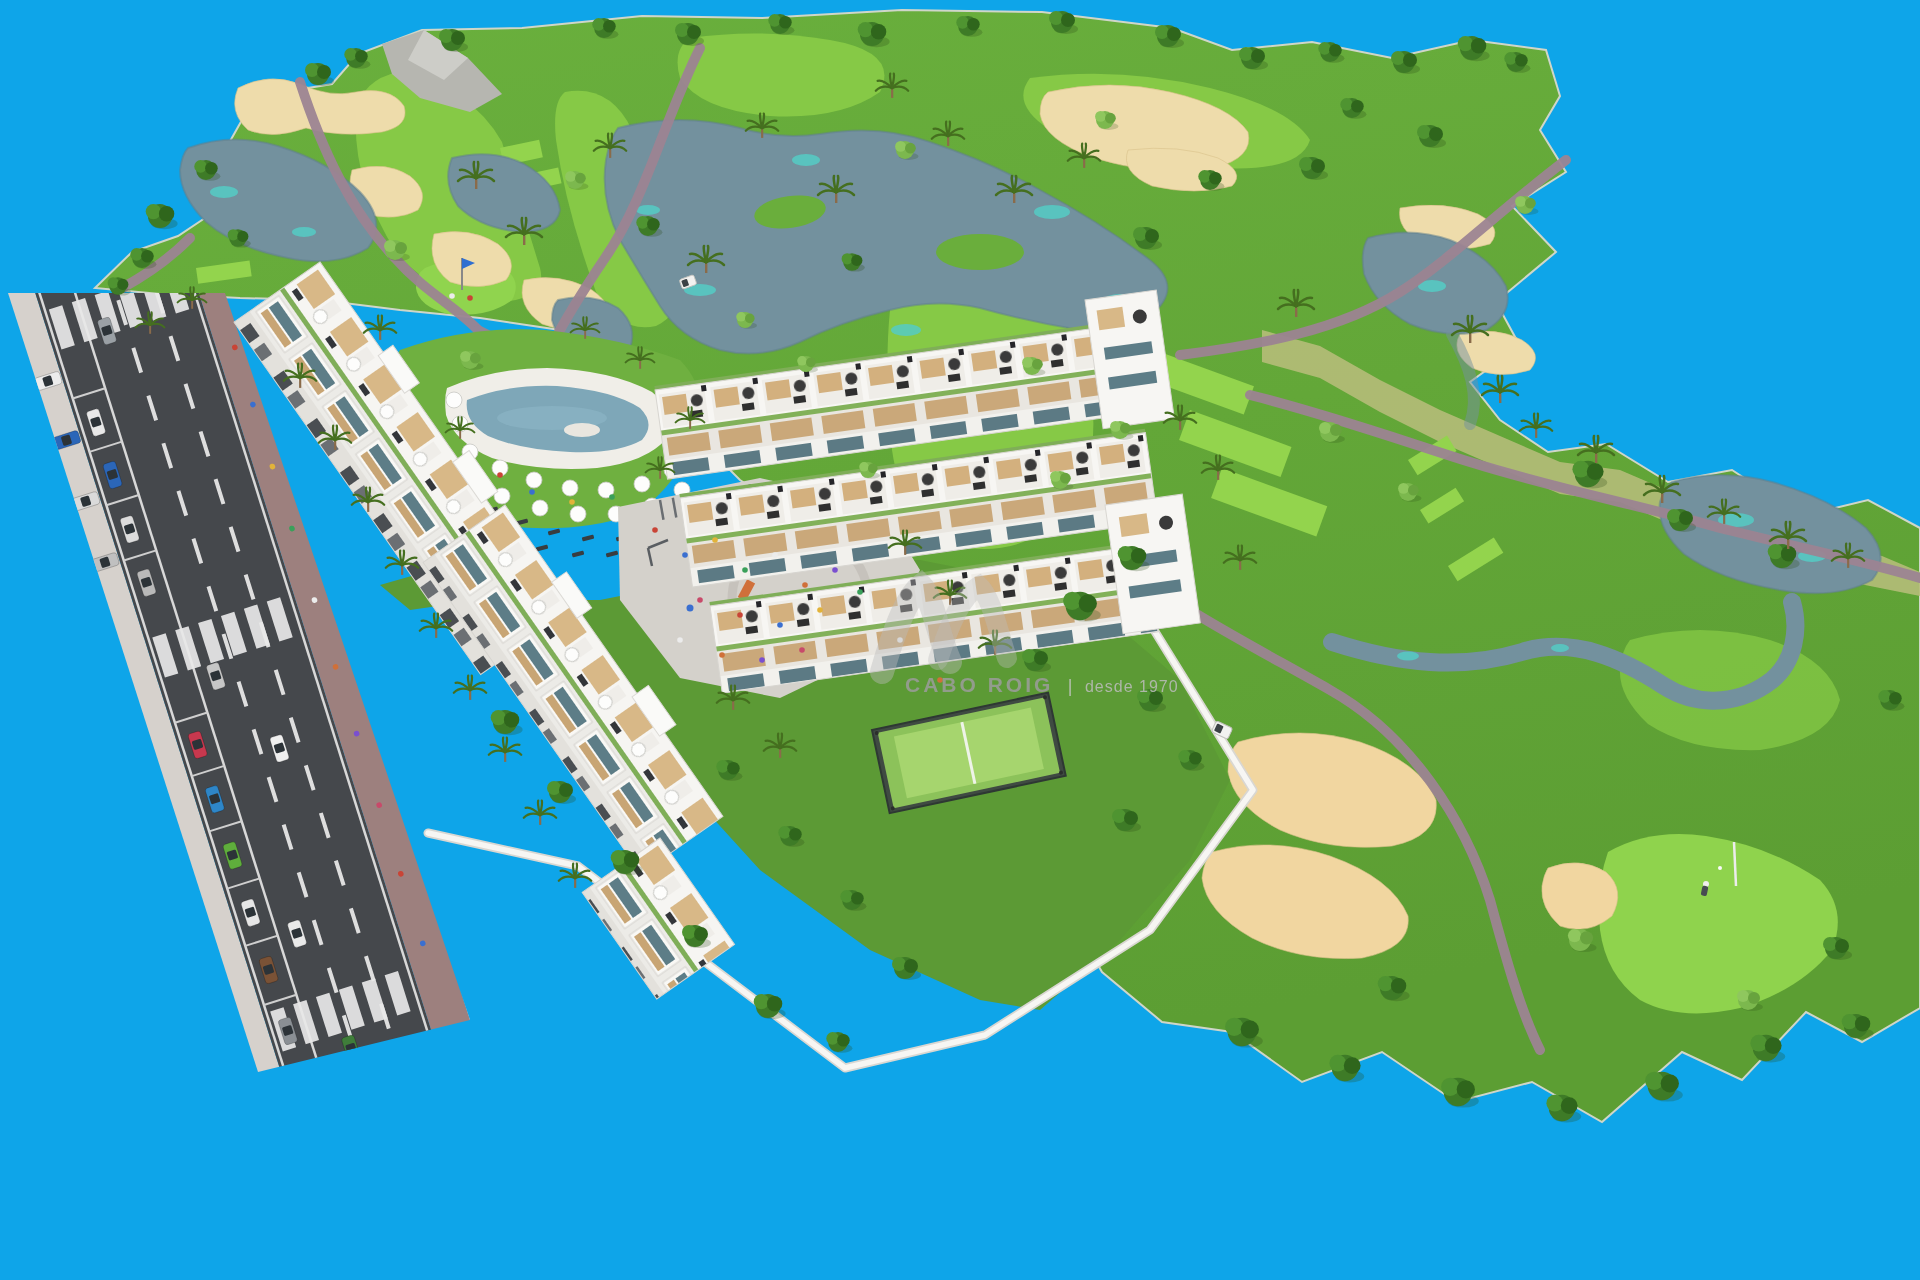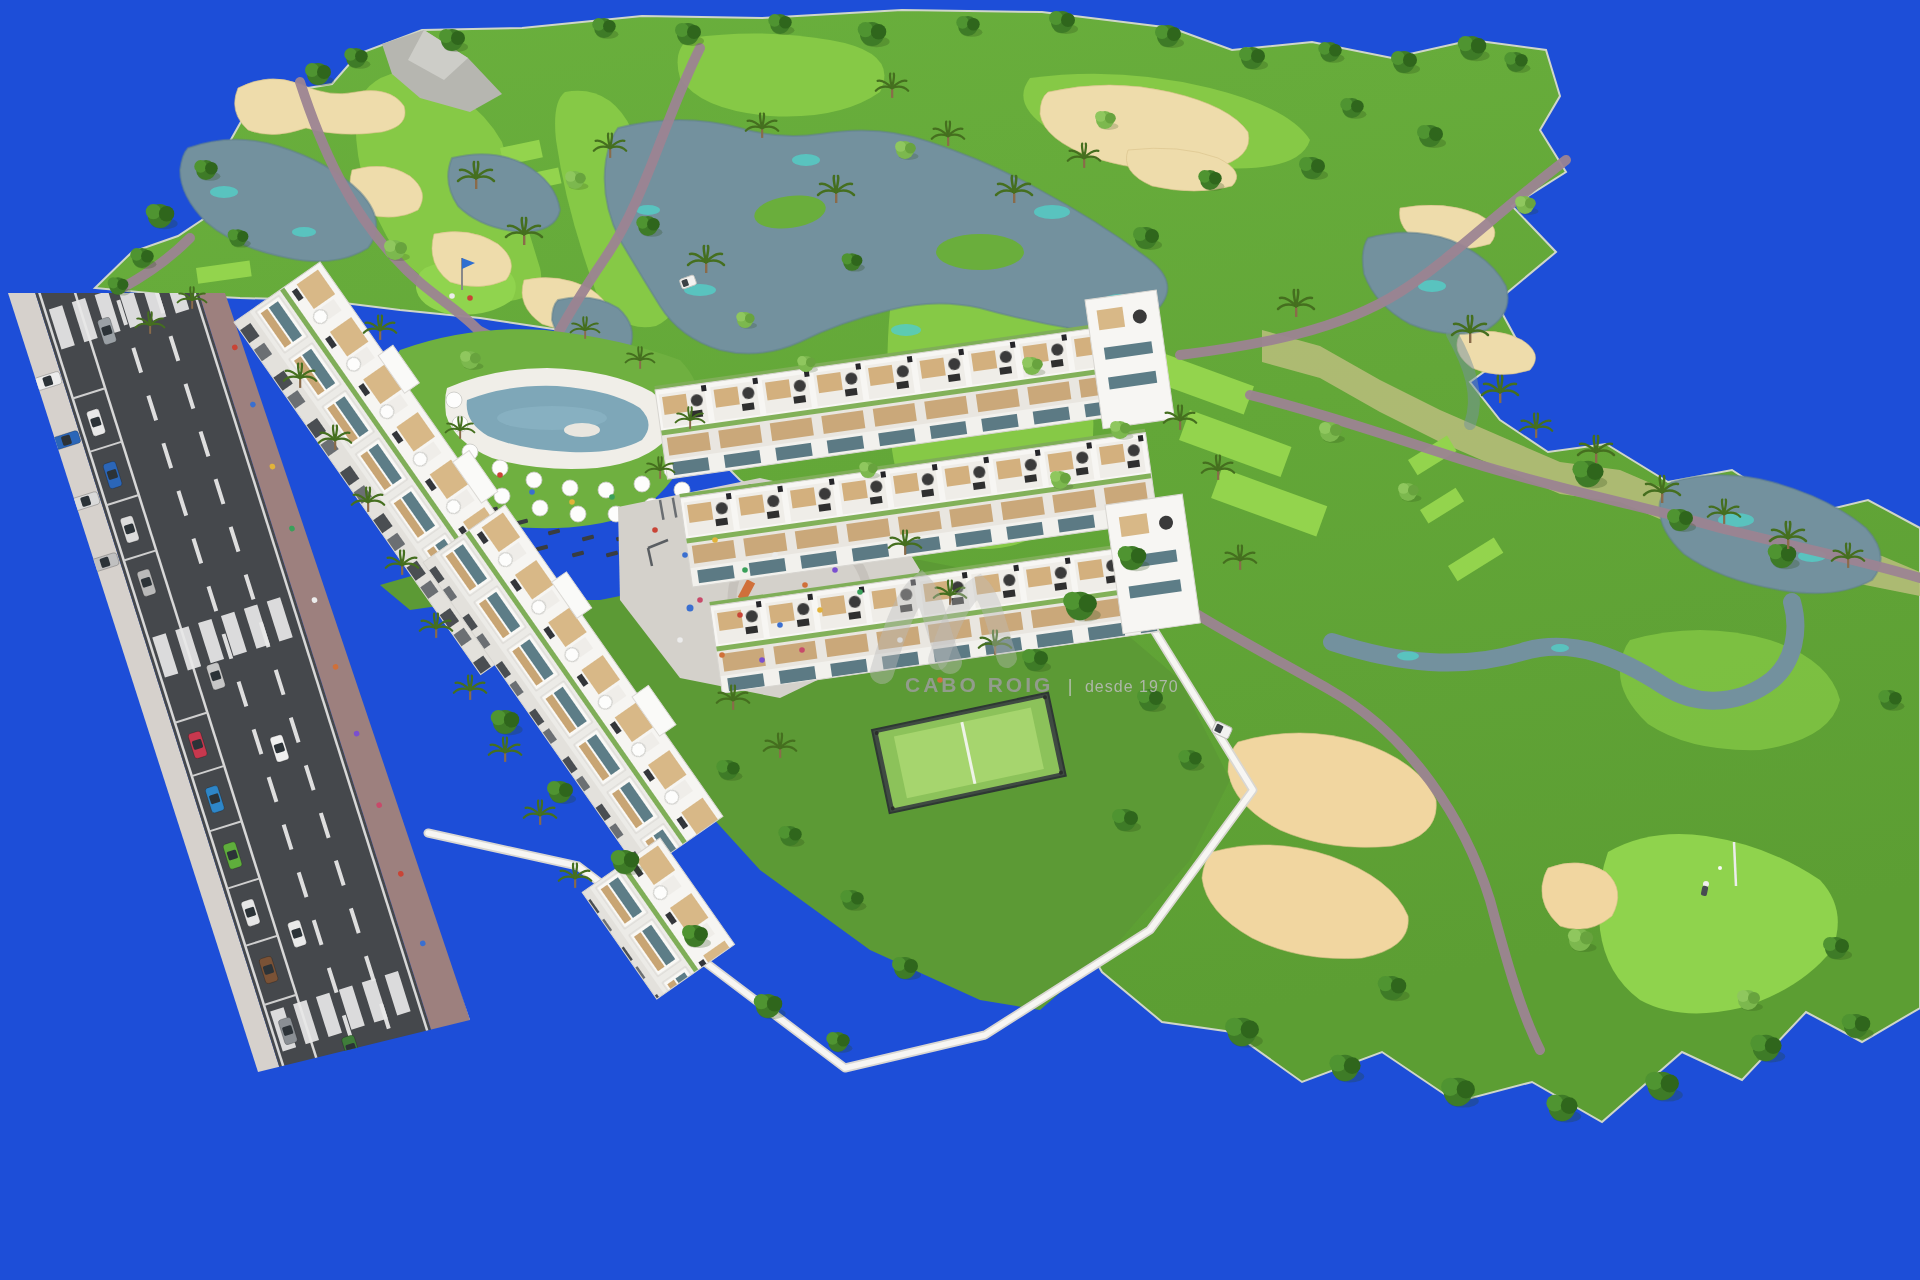--- a/index.html
+++ b/index.html
@@ -1,16 +1,16 @@
 <!DOCTYPE html>
 <html><head>
 <meta charset="utf-8">
 <style>
   html,body{margin:0;padding:0;background:#fff;}
-  .stage{position:relative;width:1920px;height:1280px;background:#1d4ed8;overflow:hidden;
+  .stage{position:relative;width:1920px;height:1280px;background:#0ea5e9;overflow:hidden;
          font-family:"Liberation Sans",sans-serif;}
   svg{display:block;}
   .wm-brand{font-family:"Liberation Sans",sans-serif;font-weight:bold;font-size:21px;letter-spacing:3px;fill:#9c9c9c;}
   .wm-sep{font-weight:normal;font-size:18px;fill:#c6c6c6;letter-spacing:0;}
   .wm-tag{font-weight:normal;font-size:16px;fill:#bdbdbd;letter-spacing:1px;}
 </style>
 </head>
 <body>
 
 <div class="stage">

